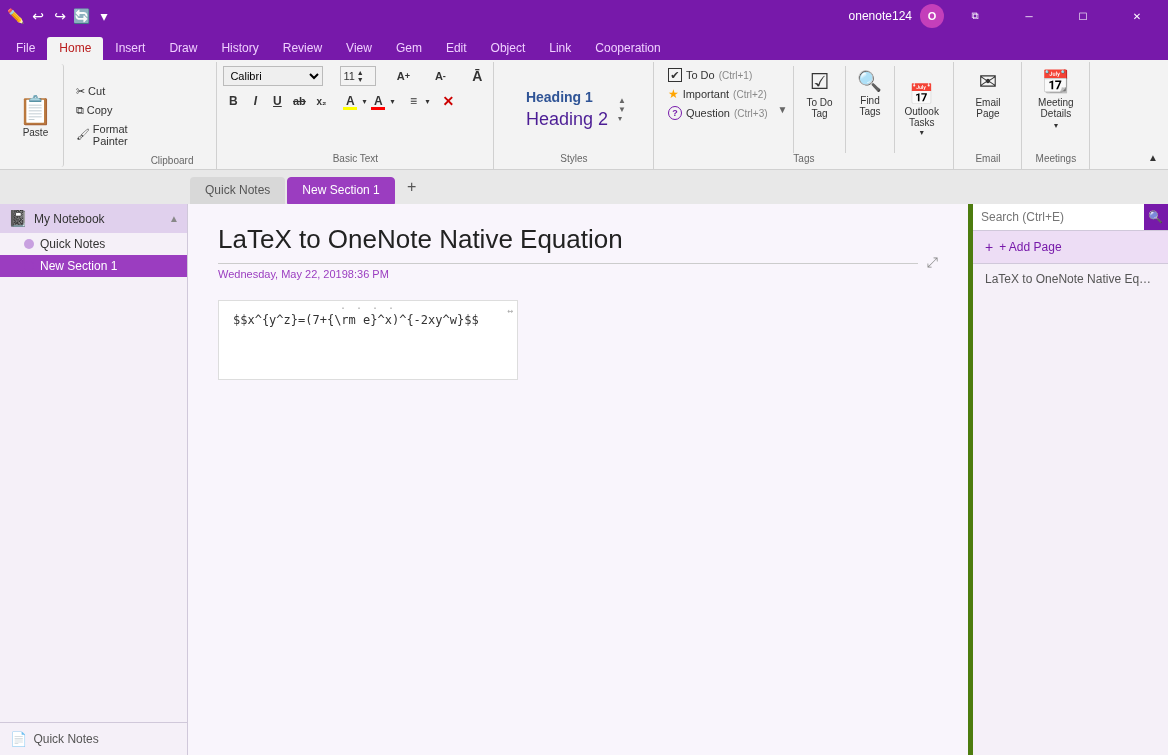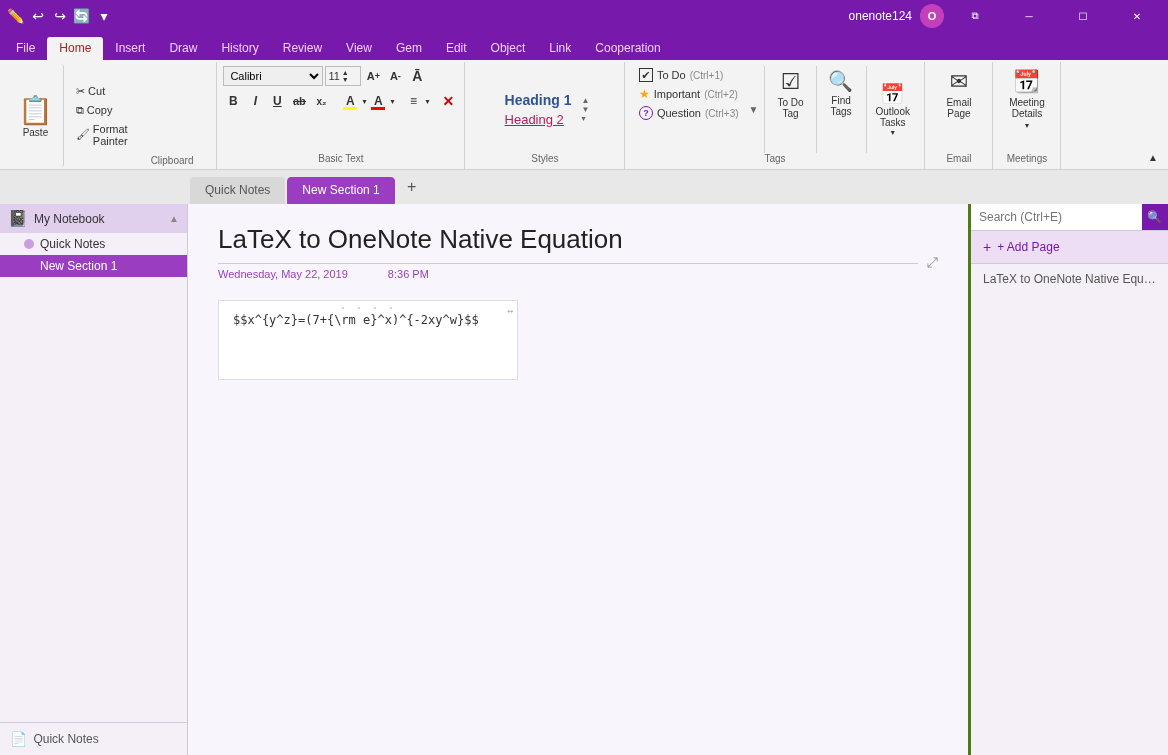--- a/index.html
+++ b/index.html
@@ -83,30 +83,30 @@
     .ribbon-btn-small {
       display: flex;
       align-items: center;
       gap: 3px;
       padding: 2px 4px;
       border-radius: 3px;
       cursor: pointer;
       font-size: 11px;
     }
     .paste-btn { display: flex; flex-direction: column; align-items: center; justify-content: center; padding: 4px 8px; cursor: pointer; border-right: 1px solid #d0d0d0; margin-right: 4px; }
-    .font-row { display: flex; align-items: center; gap: 2px; margin-bottom: 2px; }
+    .font-row { display: flex; align-items: center; gap: 17px; margin-bottom: 2px; }
     .font-select { font-size: 11px; border: 1px solid #bbb; padding: 1px 2px; height: 20px; width: 100px; }
     .format-row { display: flex; align-items: center; gap: 2px; }
     .fmt-btn { width: 20px; height: 20px; display: flex; align-items: center; justify-content: center; border-radius: 2px; cursor: pointer; font-size: 12px; font-weight: bold; border: 1px solid transparent; }
     .fmt-btn.bold { font-weight: 900; }
     .fmt-btn.italic { font-style: italic; }
     .fmt-btn.underline { text-decoration: underline; }
     .style-item { padding: 2px 6px; cursor: pointer; border-radius: 2px; }
     .style-h1 { font-size: 14px; color: #2f5496; font-weight: bold; }
-    .style-h2 { font-size: 13px; color: #be185d; text-decoration: underline; }
+    .style-h2 { font-size: 18px; color: #4c1d95; }
     .tag-item { display: flex; align-items: center; gap: 4px; padding: 2px 4px; font-size: 11px; cursor: pointer; border-radius: 2px; }
     .tag-checkbox { width: 14px; height: 14px; border: 1px solid #333; display: flex; align-items: center; justify-content: center; flex-shrink: 0; }
     .tag-star { color: orange; font-size: 12px; }
     .tag-question { color: #7719aa; font-size: 12px; font-weight: bold; border: 1px solid #7719aa; border-radius: 50%; width: 14px; height: 14px; display: flex; align-items: center; justify-content: center; font-size: 9px; }
     .tag-shortcut { color: #888; font-size: 10px; }
 
     
     .todo-tag-btn { display: flex; flex-direction: column; align-items: center; gap: 2px; padding: 3px 8px; cursor: pointer; border-radius: 3px; }
 
     
@@ -228,21 +228,20 @@
       color: #222;
       margin-bottom: 4px;
       border-bottom: 1px solid #ccc;
       padding-bottom: 8px;
     }
     .page-meta {
       font-size: 11px;
       color: #9b3dc0;
       margin-bottom: 20px;
       display: flex;
-      gap: 40px;
     }
     .content-box {
       background: white;
       border: 1px solid #ddd;
       padding: 12px 14px;
       width: 300px;
       min-height: 80px;
       position: relative;
       font-size: 12px;
       font-family: monospace;
@@ -271,21 +270,21 @@
       right: 8px;
       color: #888;
       cursor: pointer;
       font-size: 14px;
     }
 
     
     #right-panel {
       width: 200px;
       background: #f5f0f8;
-      border-left: 3px solid #4d7c0f;
+      border-left: 5px solid #4d7c0f;
       display: flex;
       flex-direction: column;
       flex-shrink: 0;
     }
     .add-page-btn {
       display: flex;
       align-items: center;
       gap: 6px;
       padding: 8px 12px;
       font-size: 12px;

